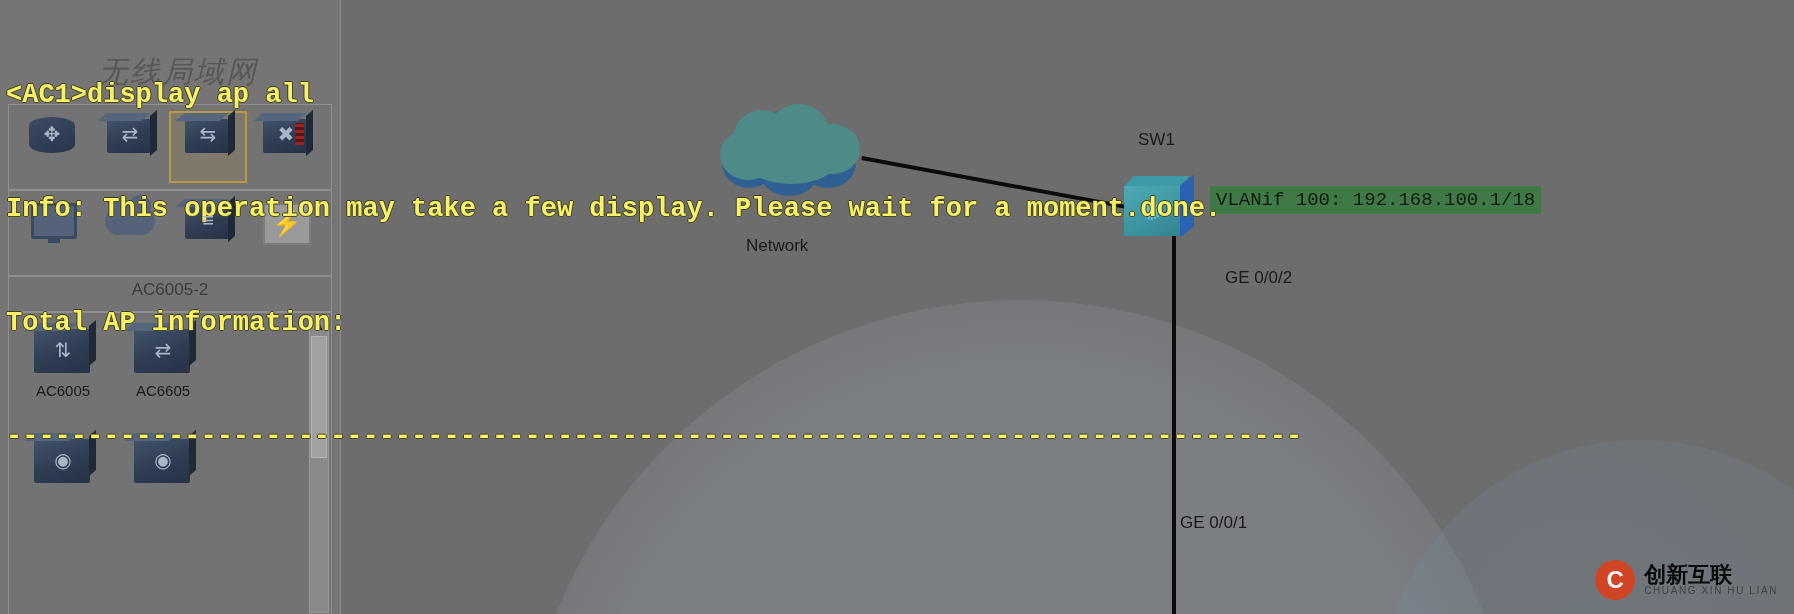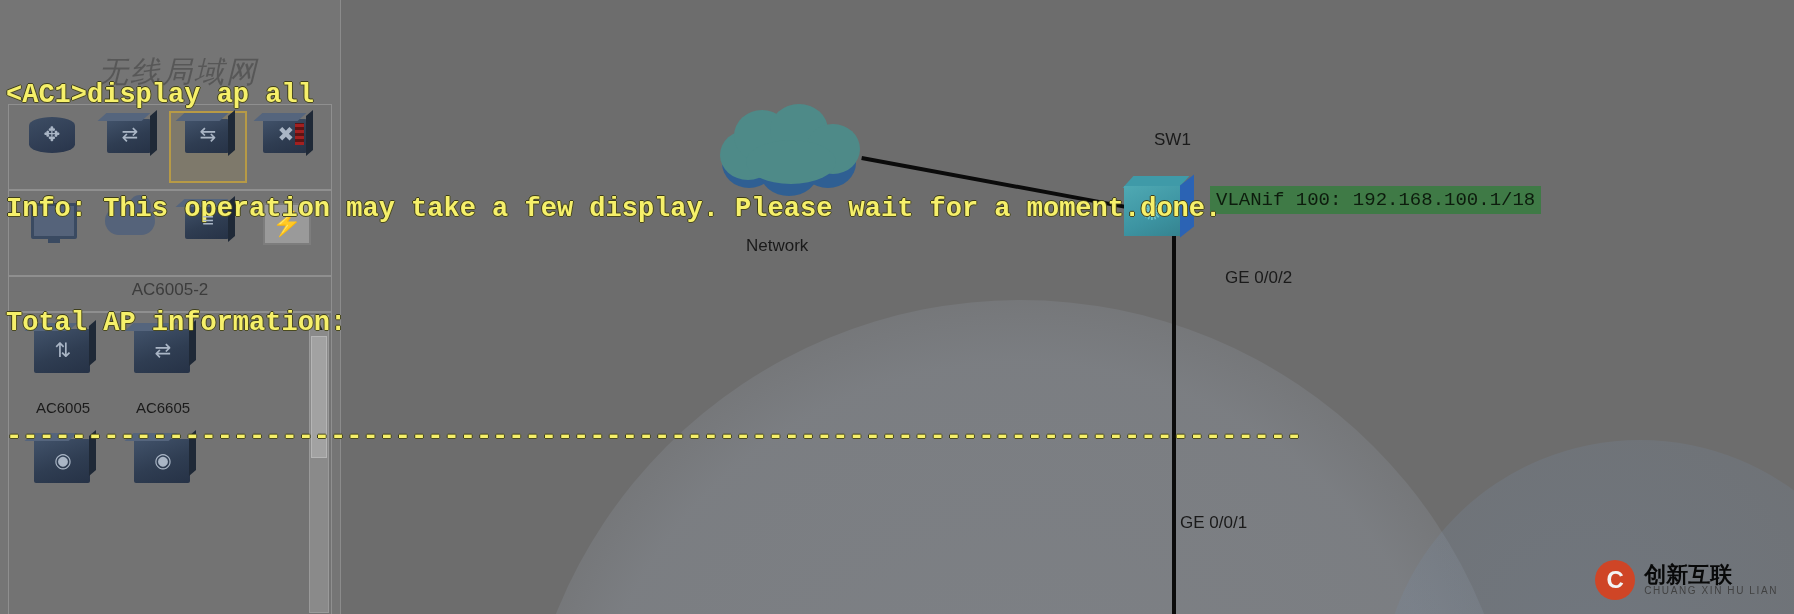--- a/index.html
+++ b/index.html
@@ -30,21 +30,21 @@
   #palette{
     position:absolute;left:0;top:0;width:340px;height:614px;
     background:#757575;
     border-right:1px solid #8b8b8b;
   }
   .pal-section{position:absolute;left:8px;right:8px;border:1px solid #8f8f8f;background:#737373;}
   .pal-grid{display:flex;flex-wrap:wrap;gap:0px;padding:6px 4px;}
   .pal-cell{width:78px;height:72px;display:flex;flex-direction:column;align-items:center;justify-content:flex-start;}
   .pal-cell.sel{outline:2px solid #b79a46;outline-offset:-2px;background:rgba(180,150,70,.18);}
   .dev{width:58px;height:46px;position:relative;}
-  .pal-label{font-size:15px;color:#1b1b1b;margin-top:18px;font-family:"Liberation Sans",sans-serif;}
+  .pal-label{font-size:15px;color:#1b1b1b;margin-top:1px;font-family:"Liberation Sans",sans-serif;}
 
   
   .box3d{position:absolute;left:6px;top:8px;width:44px;height:34px;background:linear-gradient(160deg,#42536b 0%,#2f3d52 55%,#263246 100%);border-radius:2px;}
   .box3d:before{content:"";position:absolute;left:-5px;top:-6px;width:44px;height:8px;background:#55657d;transform:skewX(-48deg);}
   .box3d:after{content:"";position:absolute;right:-6px;top:-6px;width:7px;height:40px;background:#1f2937;transform:skewY(-40deg);}
   .glyph{position:absolute;inset:0;display:flex;align-items:center;justify-content:center;color:#aab6c6;font-size:20px;line-height:1;z-index:2;}
 
   .cyl{position:absolute;left:6px;top:6px;width:46px;height:36px;border-radius:50%/24%;background:linear-gradient(160deg,#3d4d64,#28344a);}
   .monitor{position:absolute;left:8px;top:6px;width:40px;height:30px;border:3px solid #3a4a61;background:#55637a;border-radius:2px;}
   .monitor:after{content:"";position:absolute;left:14px;top:32px;width:12px;height:5px;background:#3a4a61;}
@@ -142,21 +142,21 @@
     <div class="node-label" style="left:30px;top:132px;">Network</div>
   </div>
 
   <div class="node" style="left:1124px;top:176px;">
     <div class="tsw">
       <div class="top"></div>
       <div class="front"></div>
       <div class="side"></div>
       <div class="star">✺</div>
     </div>
-    <div class="node-label" style="left:14px;top:-46px;margin-left:16px;">SW1</div>
+    <div class="node-label" style="left:14px;top:-46px;">SW1</div>
   </div>
 
   <div class="vlan-cap" style="left:1210px;top:186px;">VLANif 100: 192.168.100.1/18</div>
 
   <div class="node-label" style="left:1225px;top:268px;">GE 0/0/2</div>
 
   <div class="node-label" style="left:1180px;top:513px;">GE 0/0/1</div>
 </div>
 
 <div id="palette">

